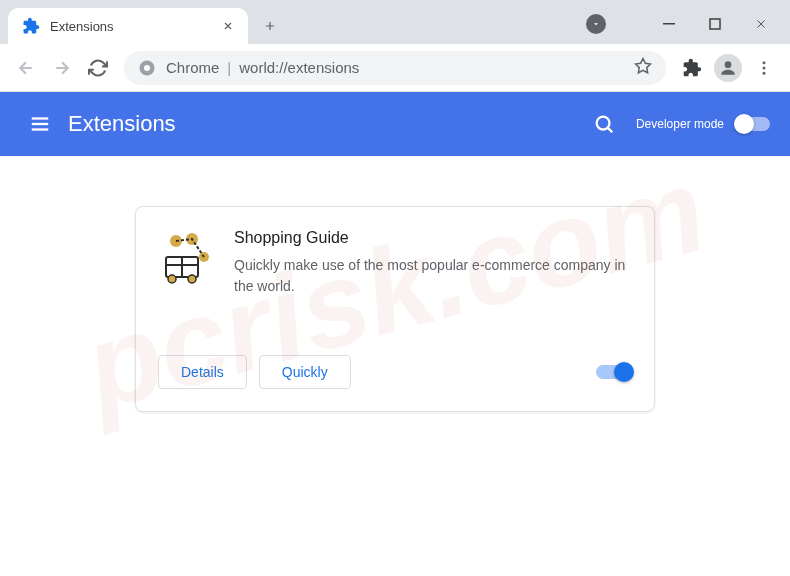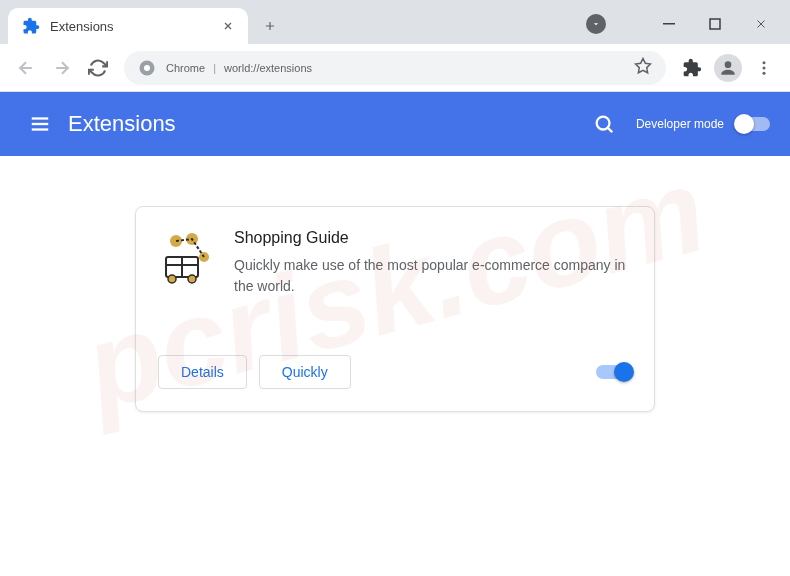--- a/index.html
+++ b/index.html
@@ -30,21 +30,21 @@
     .incognito-badge { width: 20px; height: 20px; background: #5f6368; border-radius: 50%; display: flex; align-items: center; justify-content: center; margin-right: 40px; }
     .incognito-badge svg { fill: #fff; }
     .win-btn { width: 46px; height: 32px; display: flex; align-items: center; justify-content: center; cursor: pointer; color: #3c4043; }
     
     
     .address-bar { height: 48px; background: #fff; display: flex; align-items: center; padding: 0 8px; border-bottom: 1px solid #e0e0e0; }
     .nav-btn { width: 36px; height: 36px; display: flex; align-items: center; justify-content: center; cursor: pointer; color: #5f6368; border-radius: 50%; }
     .nav-btn.disabled { color: #bdc1c6; cursor: default; }
     .omnibox { flex: 1; height: 34px; background: #f1f3f4; border-radius: 17px; display: flex; align-items: center; padding: 0 14px; margin: 0 8px; }
     .omnibox-icon { margin-right: 10px; color: #5f6368; display: flex; }
-    .omnibox-text { font-size: 11px; color: #5f6368; display: flex; align-items: flex-start; }
+    .omnibox-text { font-size: 15px; color: #5f6368; display: flex; align-items: flex-start; }
     .omnibox-divider { color: #9aa0a6; margin: 0 8px; }
     .omnibox-star { margin-left: auto; color: #5f6368; }
     .toolbar-icon { width: 36px; height: 36px; display: flex; align-items: center; justify-content: center; cursor: pointer; color: #5f6368; }
     .profile-icon { width: 28px; height: 28px; background: #dadce0; border-radius: 50%; display: flex; align-items: center; justify-content: center; margin: 0 4px; }
     
     
     .ext-header { height: 64px; background: #4472e8; display: flex; align-items: center; padding: 0 20px; color: #fff; }
     .menu-btn { width: 40px; height: 40px; display: flex; align-items: center; justify-content: center; cursor: pointer; }
     .ext-title { font-size: 22px; font-weight: 400; margin-left: 8px; }
     .ext-spacer { flex: 1; }

